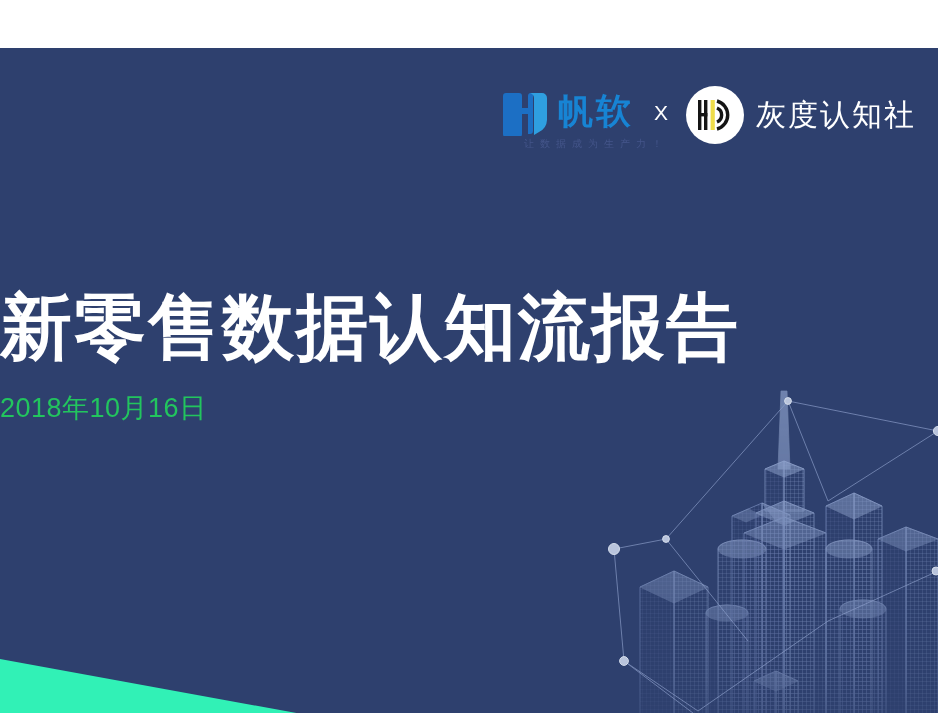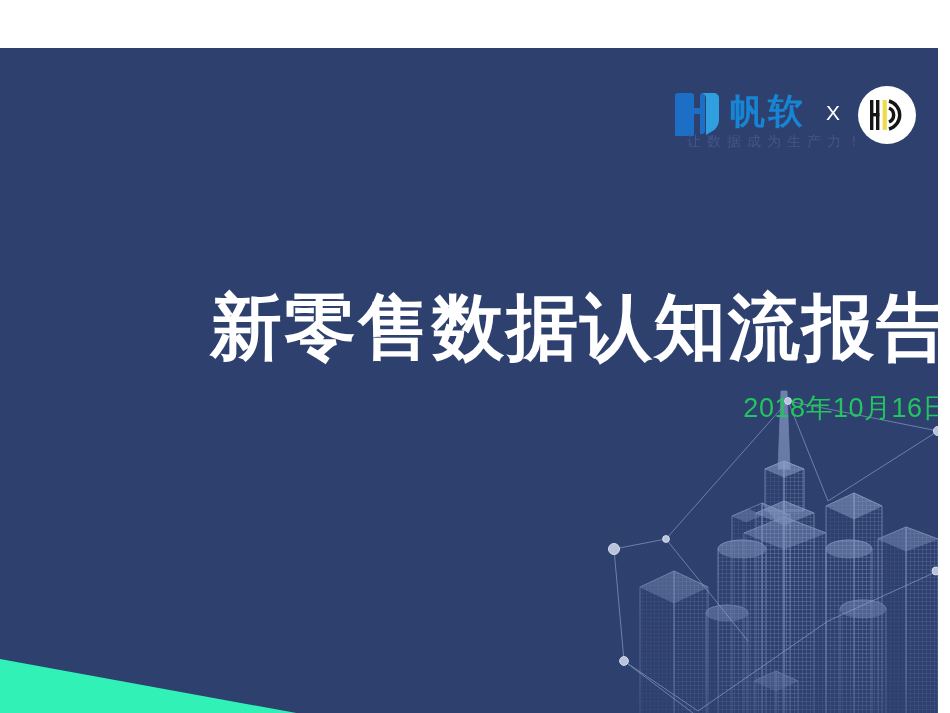--- a/index.html
+++ b/index.html
@@ -65,23 +65,23 @@
   .fr-wordmark {
     font-size: 35px;
     line-height: 46px;
     font-weight: bold;
     color: #1784d4;
     letter-spacing: 3px;
     white-space: nowrap;
   }
   .fr-tagline {
     position: absolute;
-    left: 12px;
+    left: 21px;
     bottom: -1px;
-    font-size: 14px;
+    font-size: 10px;
     letter-spacing: 6px;
     color: #44558a;
     white-space: nowrap;
   }
   .lockup-x {
     color: #ffffff;
     font-size: 21px;
     line-height: 21px;
     margin: 0 18px 14px 20px;
     font-weight: normal;
@@ -100,21 +100,21 @@
     letter-spacing: 2px;
     white-space: nowrap;
   }
 
   
   #title-block {
     position: absolute;
     left: 0;
     top: 236px;
     width: 950px;
-    text-align: right;
+    text-align: left;
   }
   #slide-title {
     margin: 0;
     font-size: 72px;
     line-height: 86px;
     font-weight: bold;
     color: #ffffff;
     letter-spacing: 2px;
     white-space: nowrap;
   }
@@ -271,20 +271,21 @@
           <rect x="12" y="14" width="3.4" height="30"></rect>
           <rect x="18" y="14" width="3.4" height="30"></rect>
           <rect x="12" y="27" width="9.4" height="3.4"></rect>
         </g>
         <rect x="24.6" y="14" width="4.2" height="30" fill="#eedc4a"></rect>
         <g fill="none" stroke="#151515" stroke-width="3.4">
           <path d="M31 15 a14.5 14.5 0 0 1 0 28"></path>
           <path d="M31 22 a7.6 7.6 0 0 1 0 14"></path>
         </g>
       </svg>
+      <div class="hd-wordmark">灰度认知社</div>
     </div>
 
   </div>
 
   <div id="title-block">
     <h1 id="slide-title">新零售数据认知流报告</h1>
     <div id="slide-date">2018年10月16日</div>
   </div>
 
 </div>

